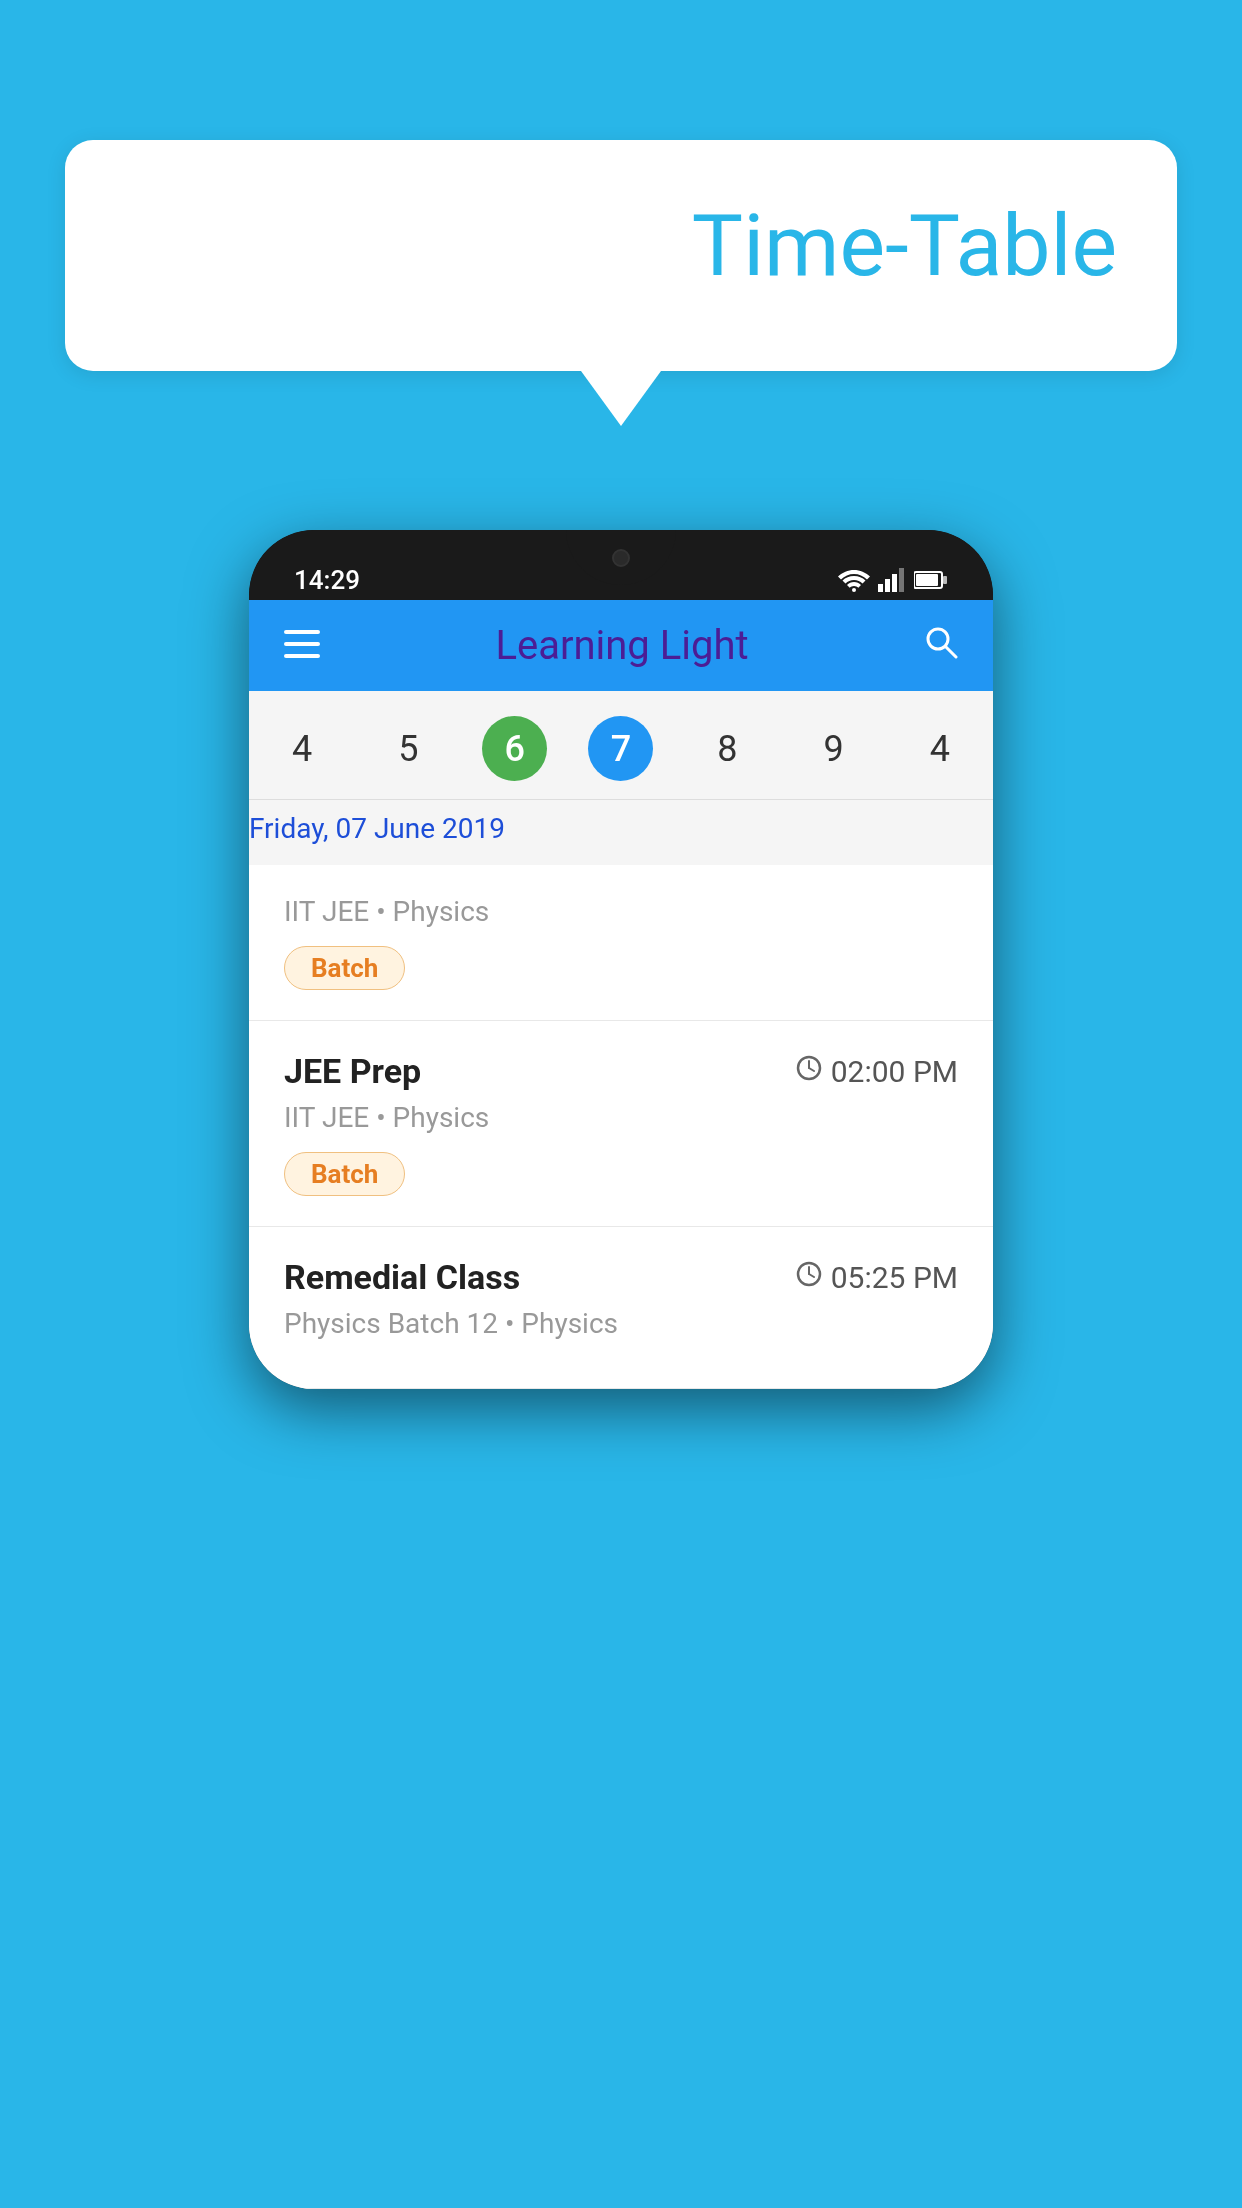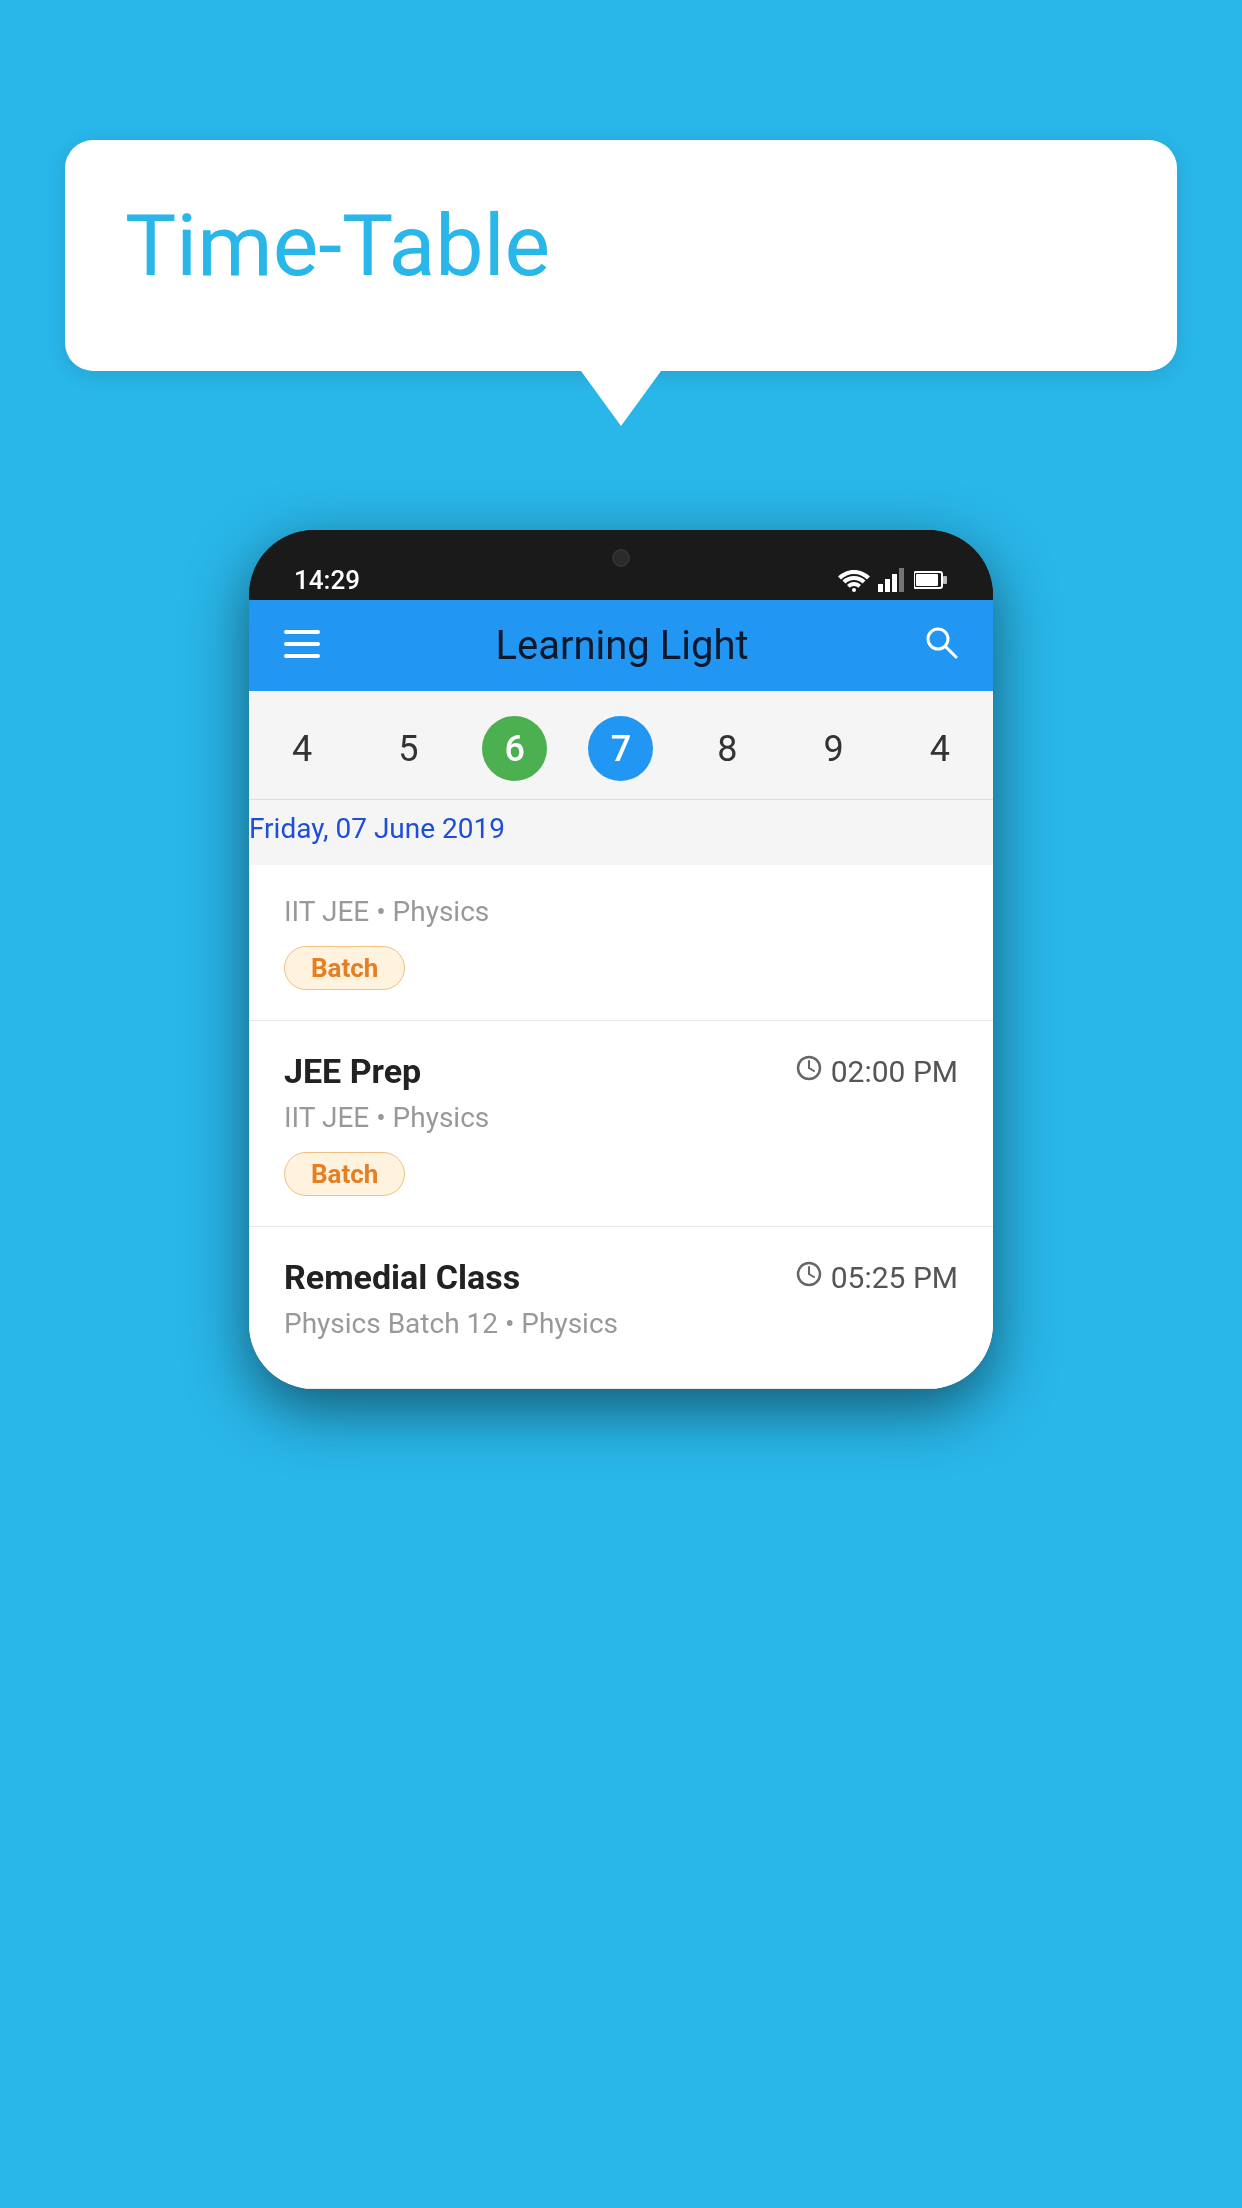--- a/index.html
+++ b/index.html
@@ -23,21 +23,21 @@
       display: flex;
       flex-direction: column;
       align-items: center;
     }
 
     .speech-bubble {
       background: white;
       border-radius: 28px;
       padding: 55px 60px 55px 60px;
       width: 100%;
-      text-align: left;
+      text-align: right;
       box-shadow: 0 4px 20px rgba(0,0,0,0.1);
     }
 
     .speech-bubble-title {
       font-size: 86px;
       color: #29b6e8;
       font-weight: 400;
       margin-bottom: 20px;
     }
 
@@ -138,21 +138,21 @@
     }
 
     .hamburger-icon {
       color: white;
       font-size: 34px;
       cursor: pointer;
       line-height: 1;
     }
 
     .app-title {
-      color: #0f172a;
+      color: #4c1d95;
       font-size: 40px;
       font-weight: 400;
     }
 
     .search-icon {
       color: white;
       font-size: 34px;
       cursor: pointer;
     }
 

